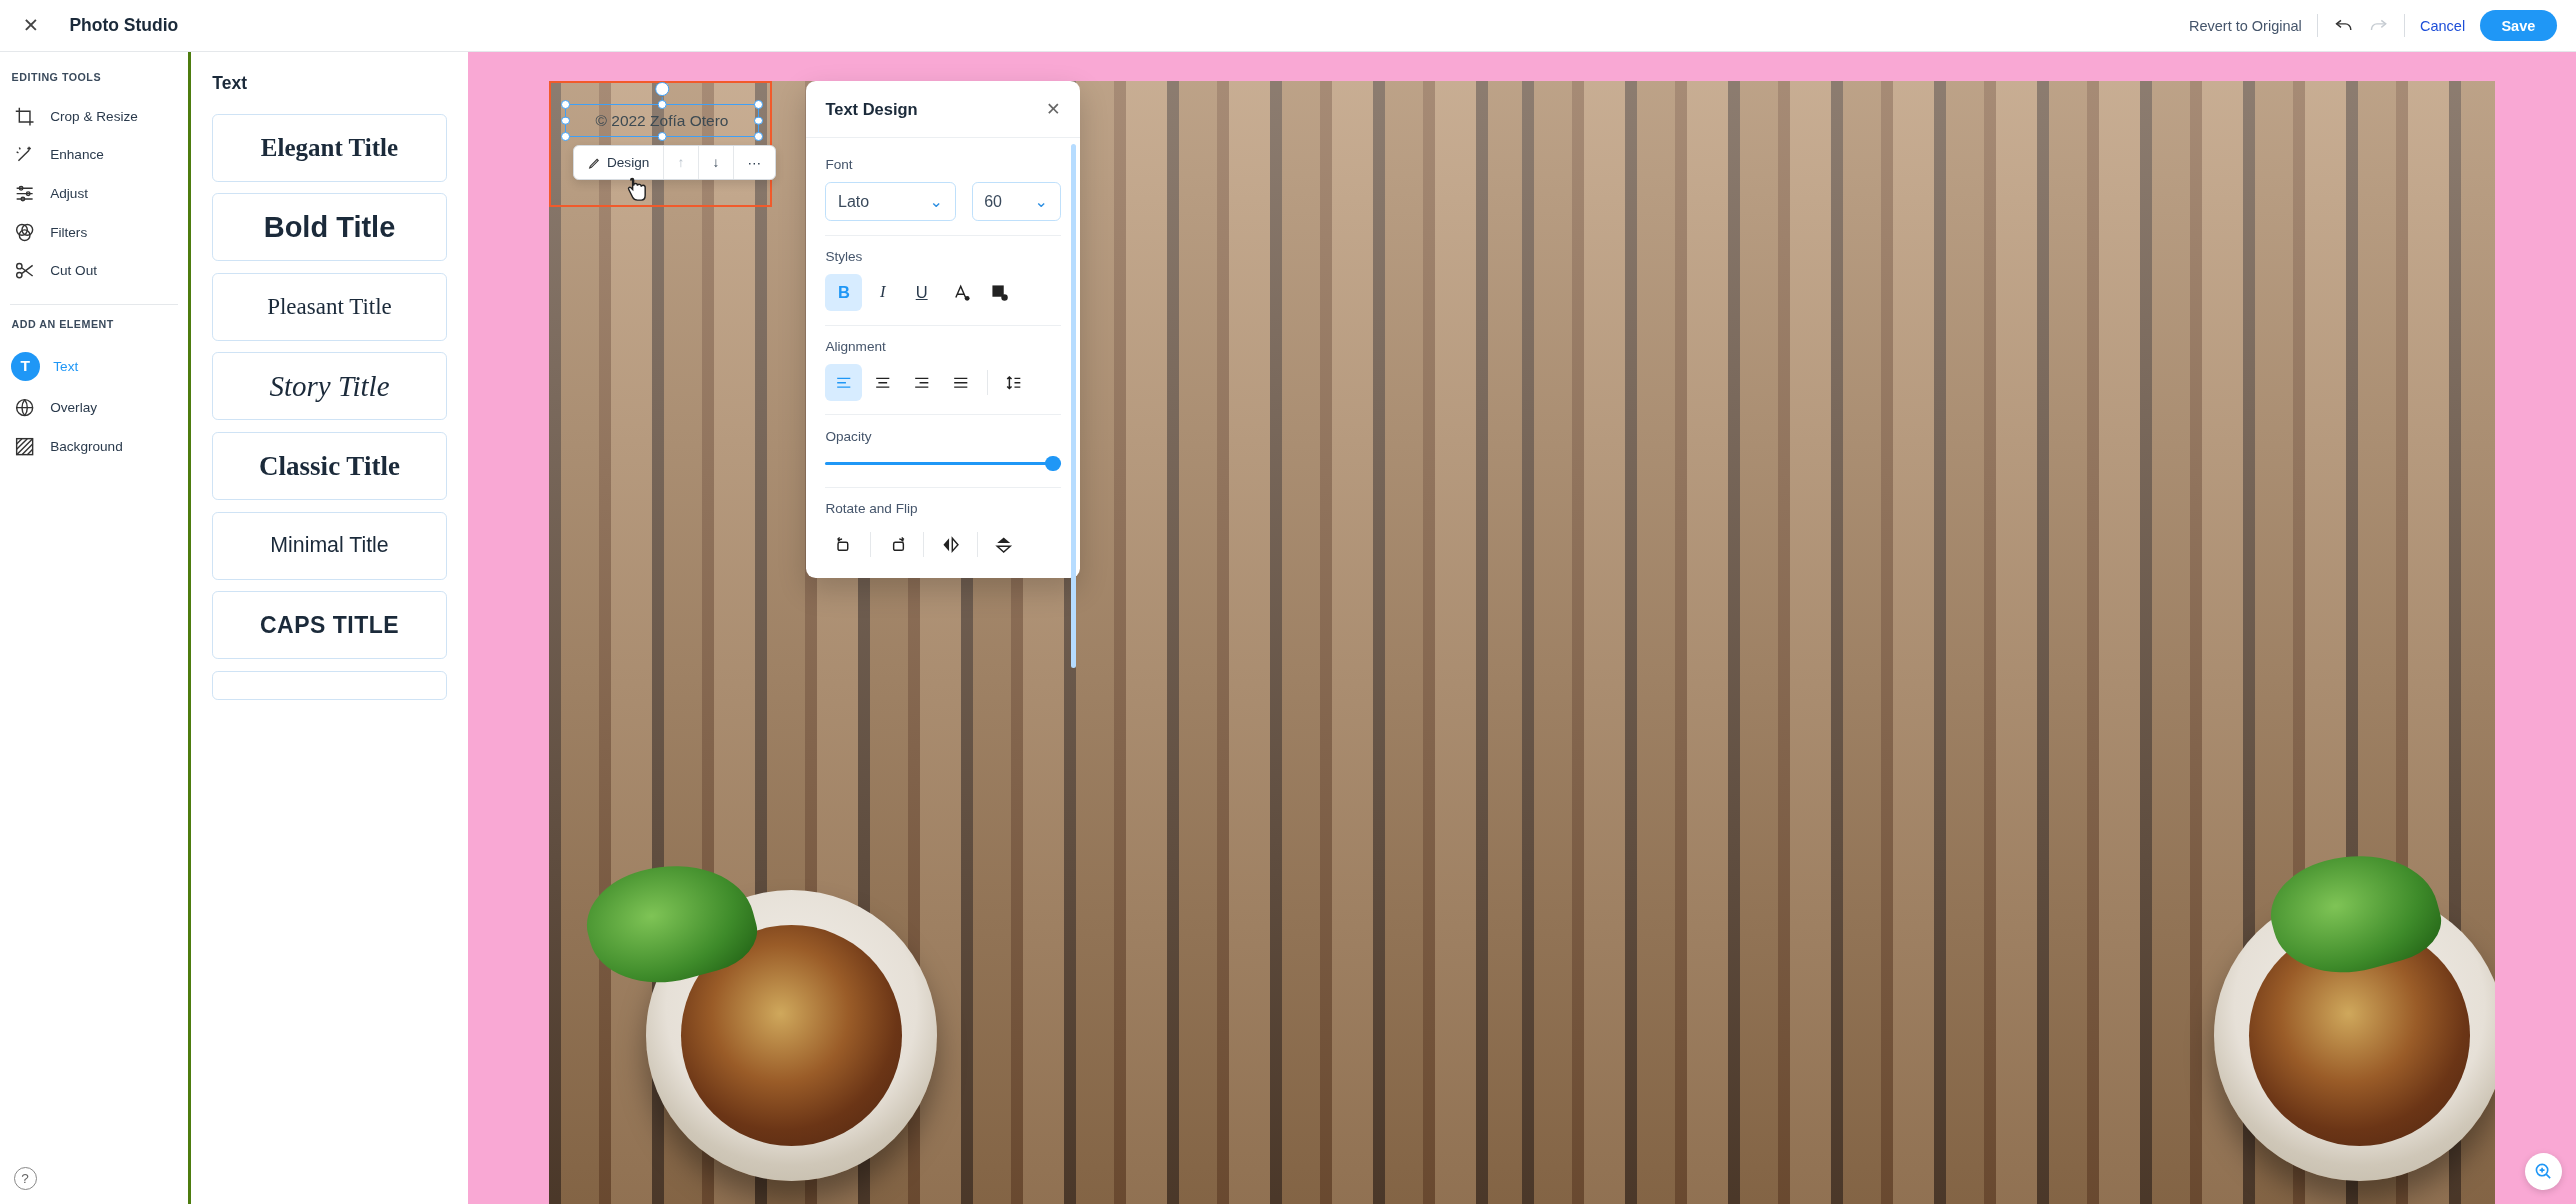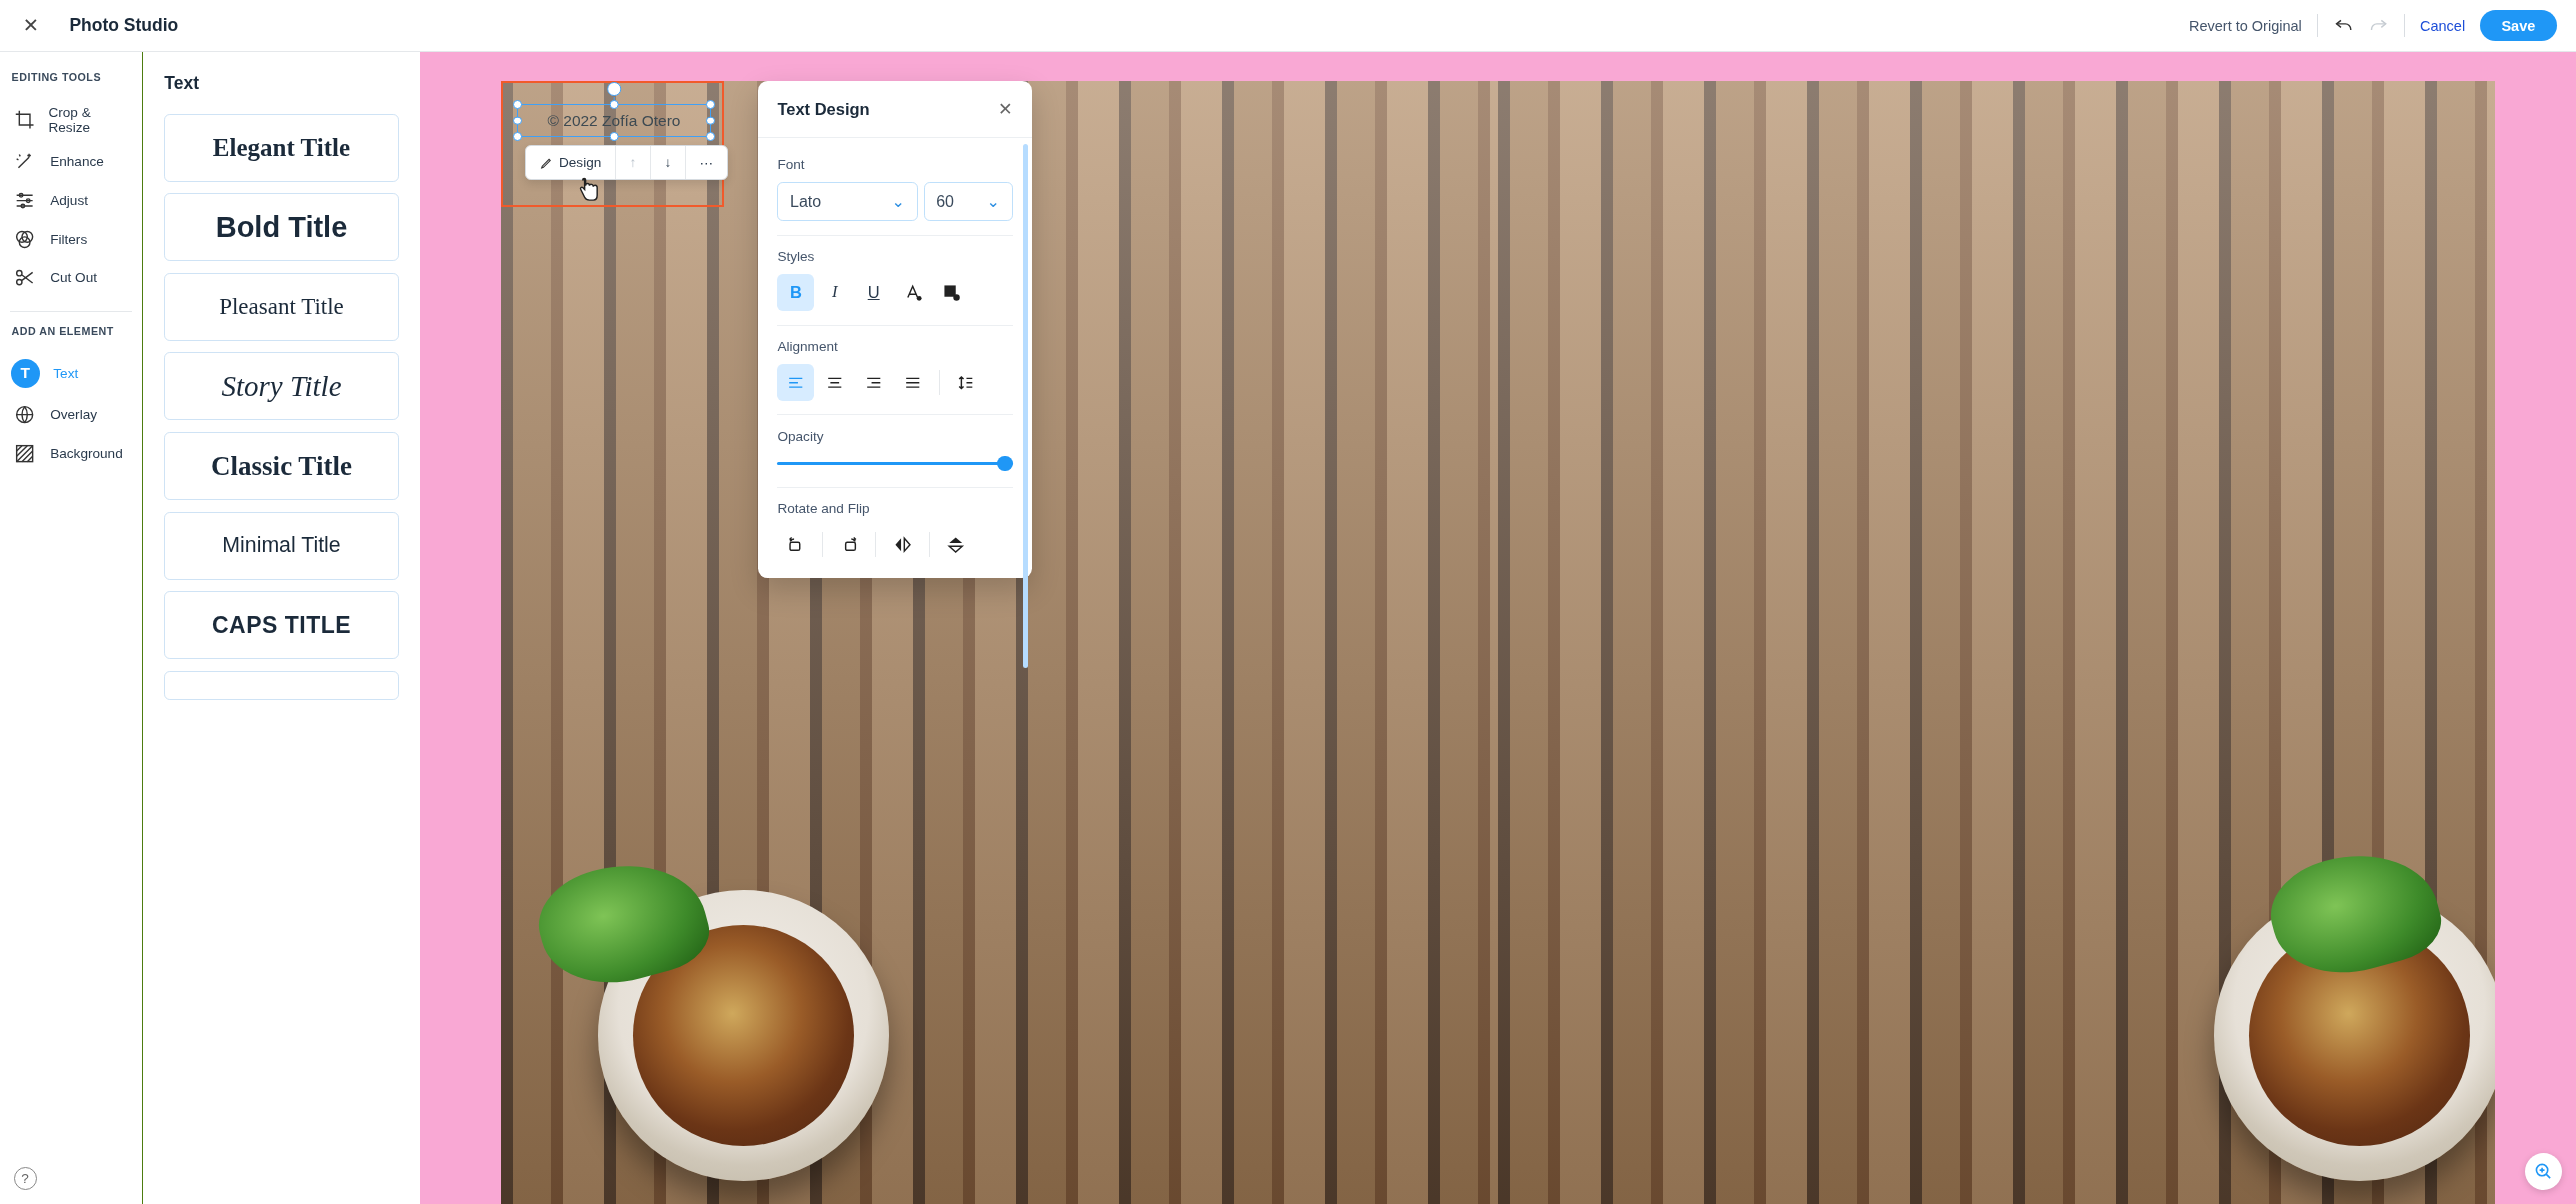--- a/index.html
+++ b/index.html
@@ -9,21 +9,21 @@
 .close-x{font-size:19.4px;color:#444;cursor:pointer;width:23px;height:23px;display:flex;align-items:center;justify-content:center}
 .app-title{font-size:17.5px;font-weight:700;color:#1b2a3a}
 .tb-right{display:flex;align-items:center;gap:15px}
 .revert{font-size:14.5px;color:#45556b;cursor:pointer}
 .vsep{width:1px;height:23px;background:#d9dde2}
 .undoredo{display:flex;gap:13.6px}
 .undoredo svg{cursor:pointer}
 .cancel{color:#1d4ed8;font-size:14.5px;cursor:pointer}
 .save{background:#1f97f6;color:#fff;border:none;border-radius:17.5px;padding:7.8px 21.3px;font-size:14.5px;font-weight:600;cursor:pointer}
 .workspace{display:flex;height:calc(100vh - 52px)}
-.sidebar{width:143px;border-right:1px solid #4d7c0f;padding:19.4px 9.7px 9.7px 9.7px;position:relative}
+.sidebar{width:191px;border-right:3px solid #4d7c0f;padding:19.4px 9.7px 9.7px 9.7px;position:relative}
 .sec-head{font-size:10.7px;letter-spacing:0.5px;color:#3a4a5c;font-weight:700;margin:0 0 13.6px 1.9px}
 .sitem{display:flex;align-items:center;gap:13.6px;padding:7.8px 3.9px;cursor:pointer;color:#2a3a4c;font-size:13.6px;border-radius:3.9px}
 .sitem .ic{width:23px;height:23px;display:flex;align-items:center;justify-content:center;color:#333}
 .sitem.active{color:#1f97f6}
 .sitem.active .circ{width:29px;height:29px;background:#1f97f6;border-radius:50%;display:flex;align-items:center;justify-content:center;color:#fff;font-weight:700;font-size:15.5px;margin-left:-2.9px}
 .hr{height:1px;background:#e5e8eb;margin:13.6px 0}
 .help{position:absolute;bottom:13.6px;left:13.6px;width:23px;height:23px;border:1.5px solid #888;border-radius:50%;display:flex;align-items:center;justify-content:center;color:#666;font-size:13.6px;cursor:pointer}
 .textcol{width:277px;position:relative;padding:21.3px 21.3px 0 21.3px}
 .textcol h2{font-size:17.5px;font-weight:700;color:#1b2a3a;margin-bottom:19.4px}
 .scrollind{position:absolute;top:5.8px;right:-5.8px;width:5.8px;height:582px;background:#b6dcff;border-radius:2.9px}
@@ -59,21 +59,21 @@
 .ctxbtn:last-child{border-right:none}
 .ctxbtn.dis{color:#b9c2cb}
 .cursor-hand{position:absolute;top:124px;left:155px;z-index:8;pointer-events:none}
 .panel{position:absolute;top:29px;left:338px;width:274px;background:#fff;border-radius:9.7px;box-shadow:0 11.6px 29px rgba(0,0,0,.18);z-index:10;padding:0 0 11.6px 0}
 .phead{padding:17.5px 19.4px;border-bottom:1px solid #eceff2;display:flex;justify-content:space-between;align-items:center}
 .phead h3{font-size:16.5px;font-weight:700;color:#1b2a3a}
 .pclose{font-size:17.5px;color:#666;cursor:pointer}
 .pbody{position:relative;padding:15.5px 19.4px 3.9px 19.4px}
 .psb{position:absolute;top:5.8px;right:3.9px;width:4.8px;height:524px;background:#b6dcff;border-radius:2.9px}
 .plabel{font-size:13.6px;color:#45556b;margin:3.9px 0 9.7px 0}
-.fontrow{display:flex;gap:6px;margin-bottom:13.6px}
+.fontrow{display:flex;gap:16px;margin-bottom:13.6px}
 .sel{border:1px solid #bfe0fb;border-radius:5.8px;height:39px;display:flex;align-items:center;padding:0 11.6px;justify-content:space-between;color:#3a4a5c;cursor:pointer}
 .sel.family{flex:1}
 .sel.size{width:89px}
 .chev{color:#2f90e2}
 .divl{height:1px;background:#eceff2;margin:13.6px 0}
 .btnrow{display:flex;gap:1.9px}
 .sqbtn{width:37px;height:37px;border-radius:5.8px;display:flex;align-items:center;justify-content:center;cursor:pointer;color:#2a3a4c;font-size:16.5px}
 .sqbtn.on{background:#d7ecff;color:#1f97f6}
 .sep2{width:1px;height:25px;background:#e5e8eb;align-self:center;margin:0 5.8px}
 .slider{position:relative;height:19.4px;margin:9.7px 0 5.8px 0}

